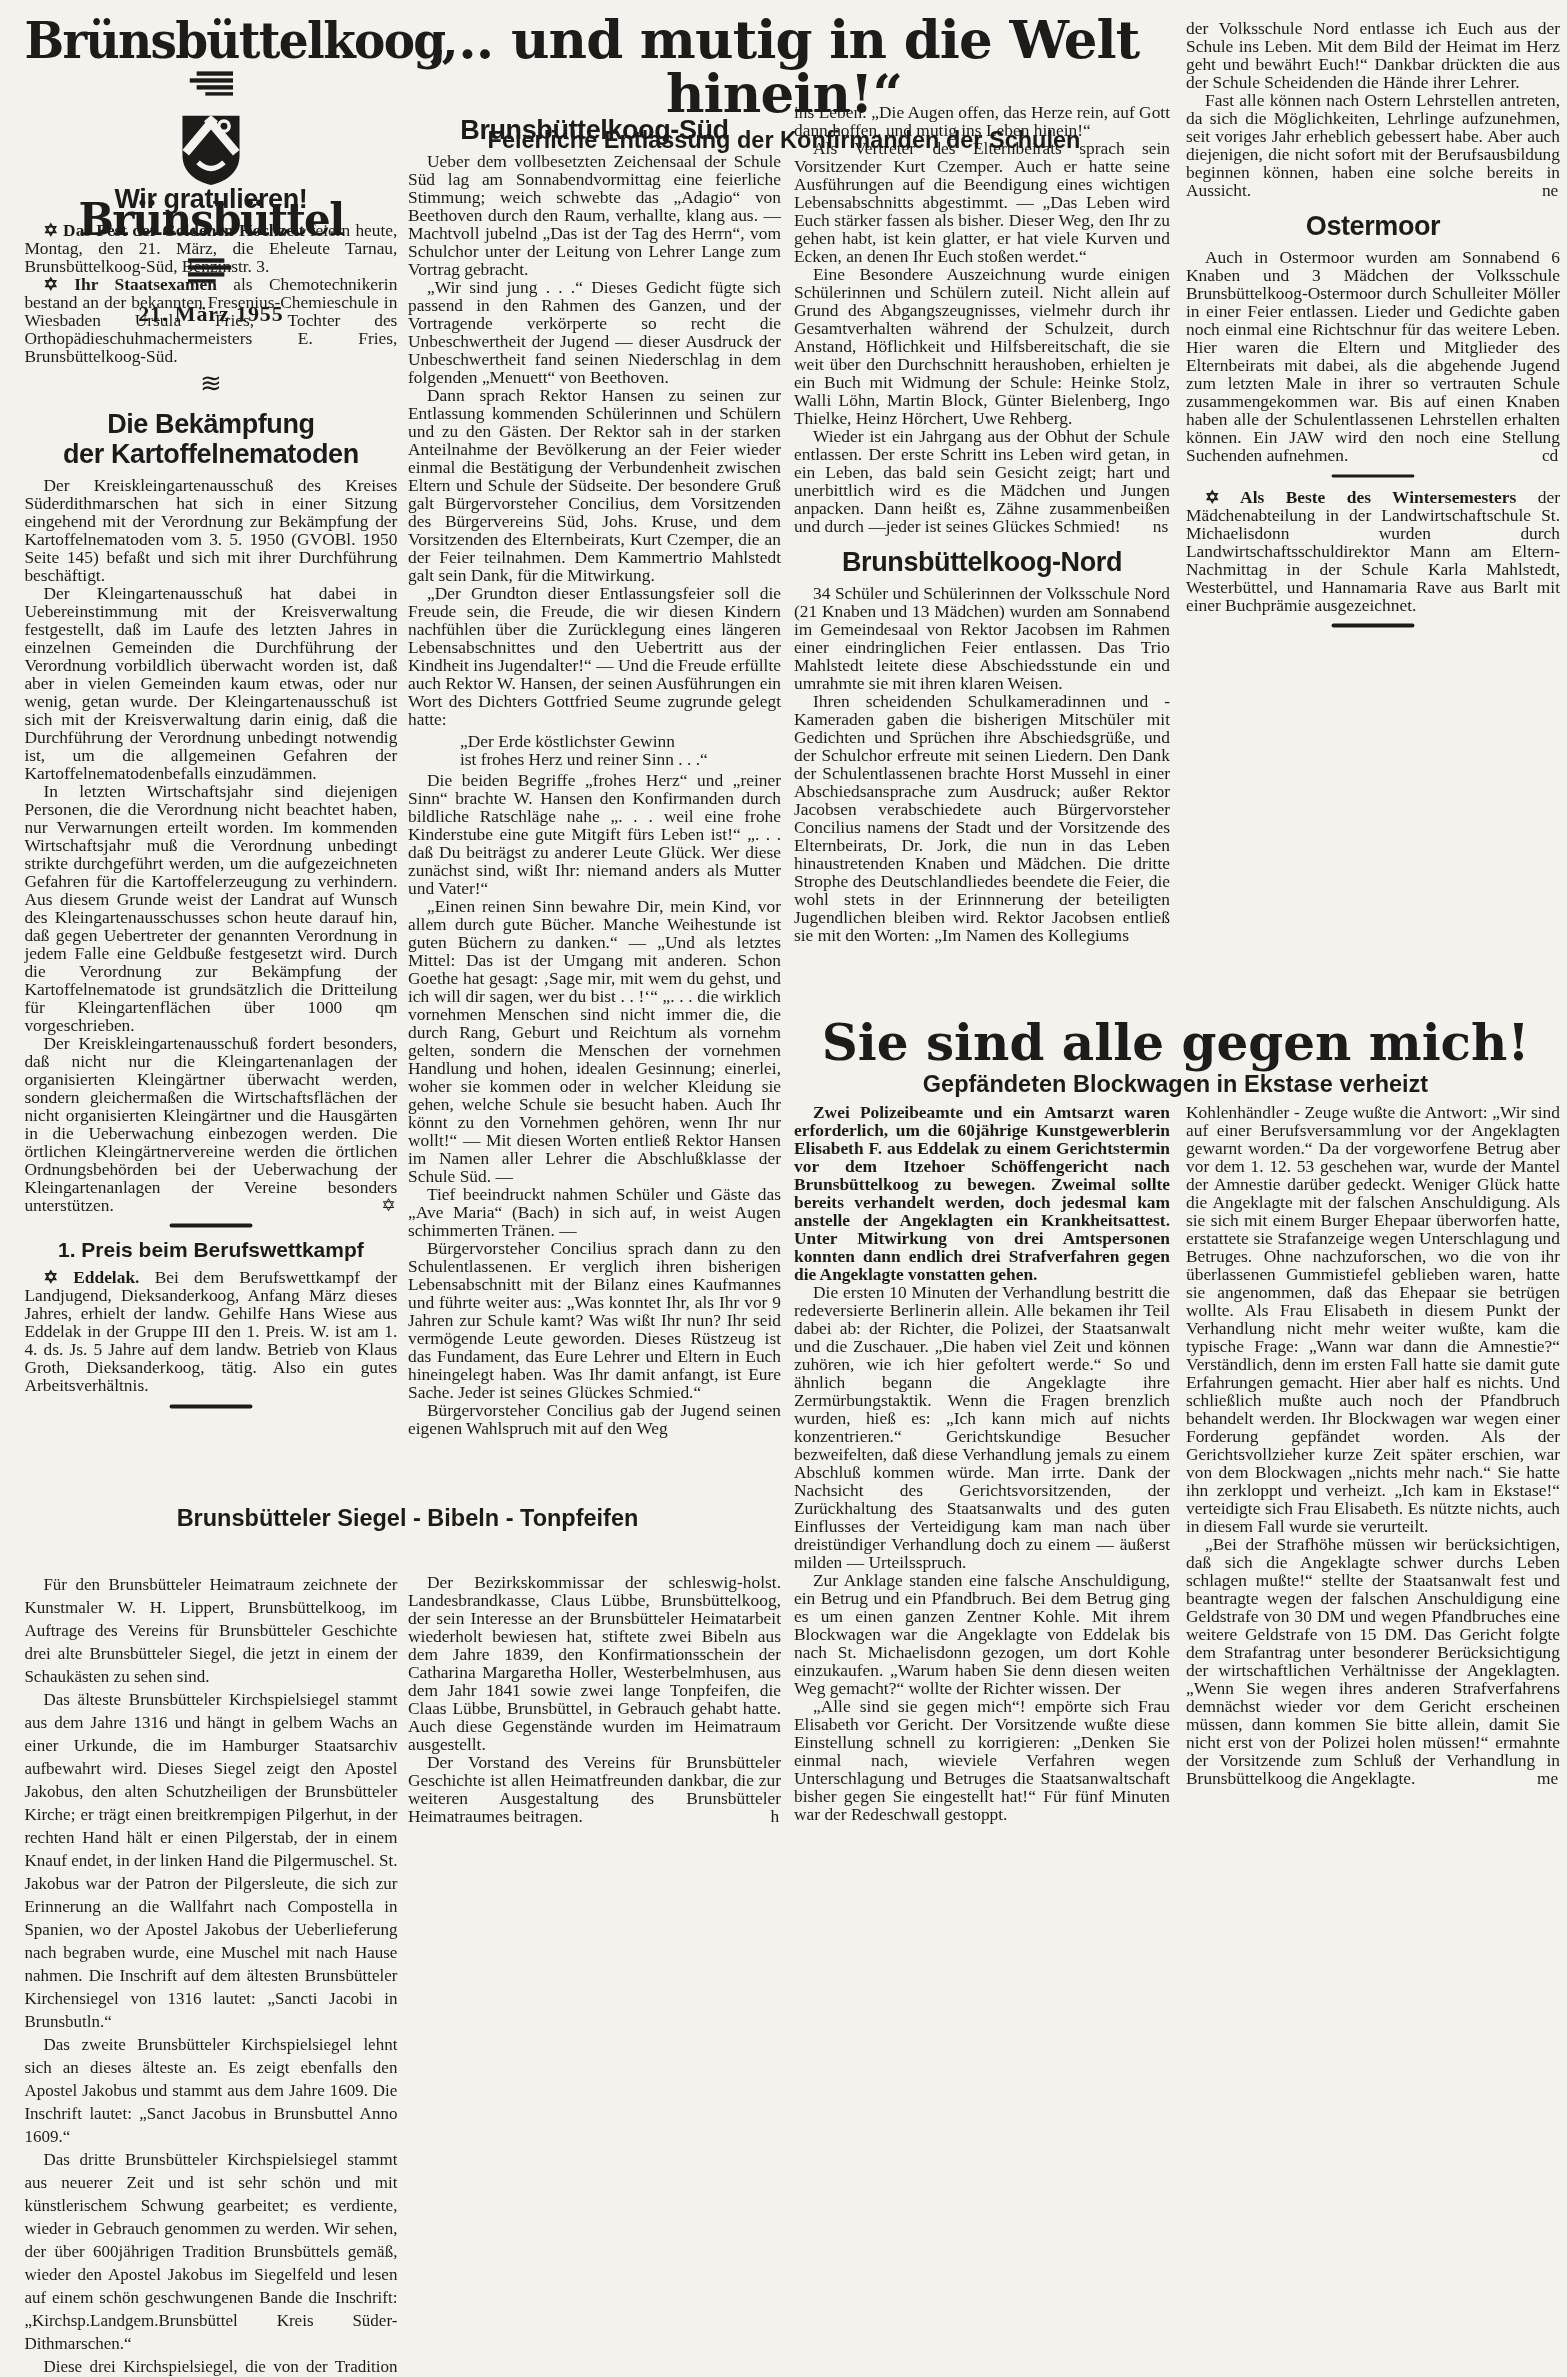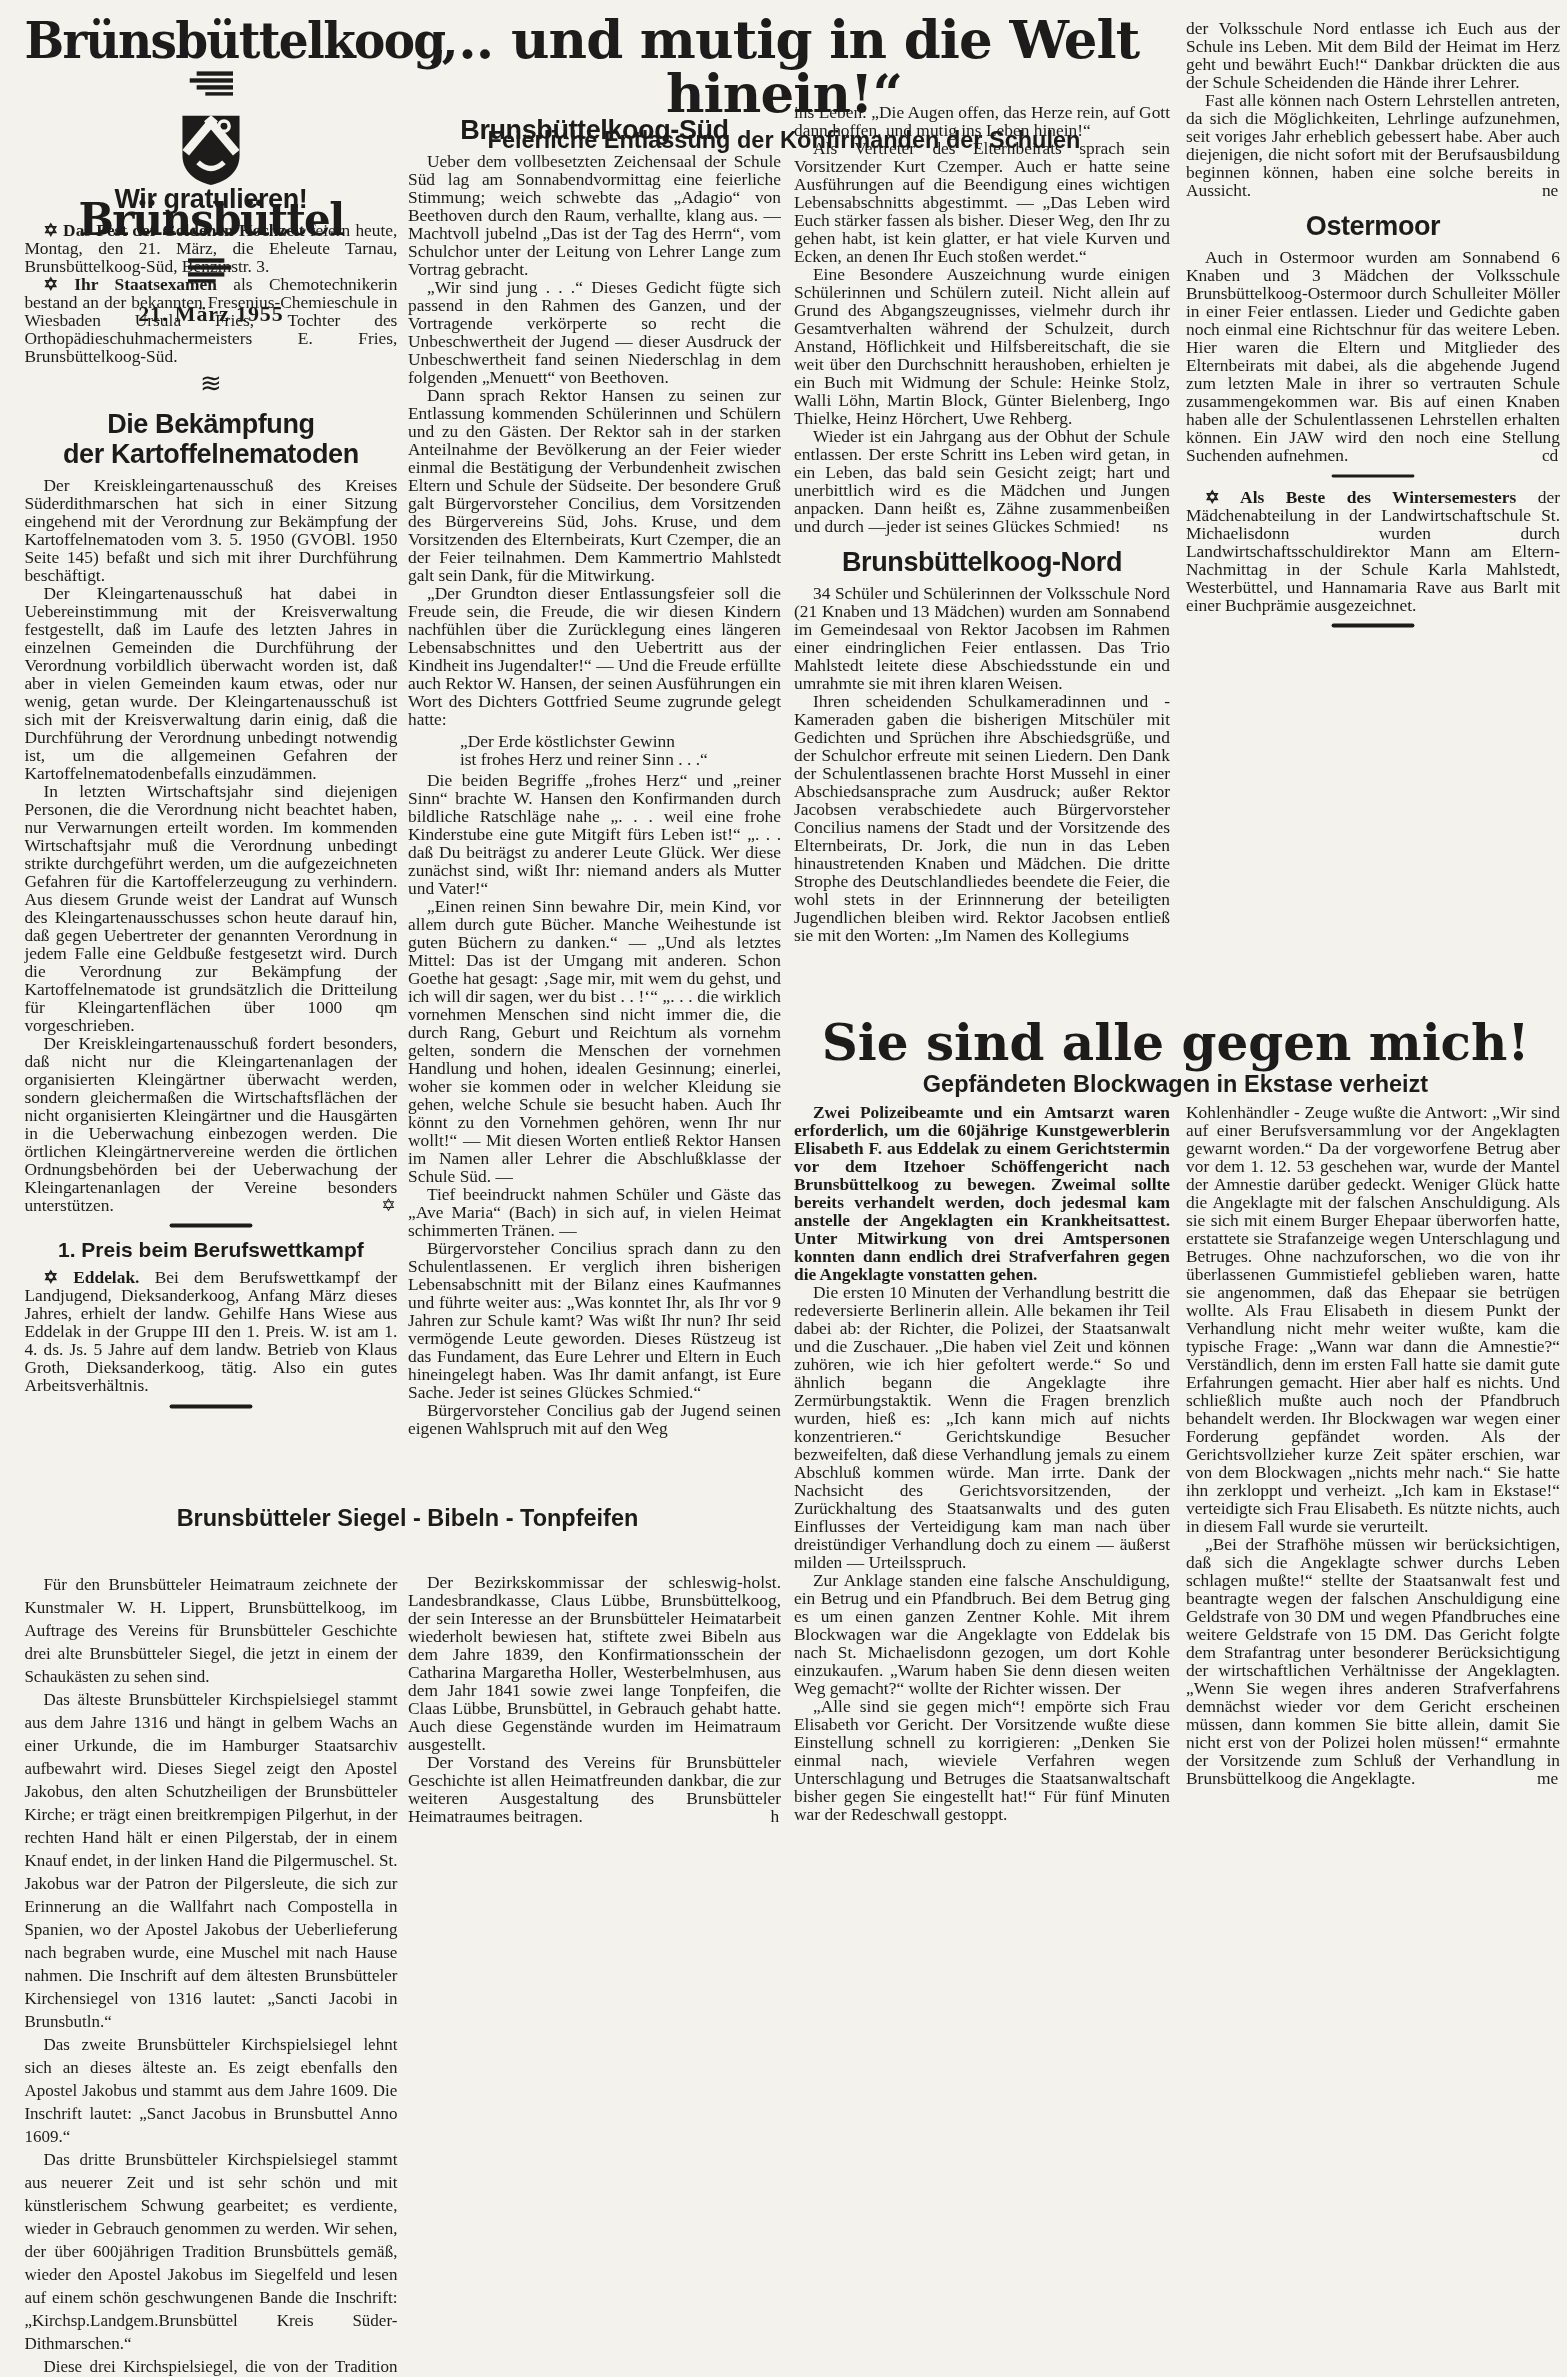--- a/index.html
+++ b/index.html
@@ -117,21 +117,21 @@
       <p class="para">Ueber dem vollbesetzten Zeichensaal der Schule Süd lag am Sonnabendvormittag eine feierliche Stimmung; weich schwebte das „Adagio“ von Beethoven durch den Raum, verhallte, klang aus. — Machtvoll jubelnd „Das ist der Tag des Herrn“, vom Schulchor unter der Leitung von Lehrer Lange zum Vortrag gebracht.</p>
       <p class="para">„Wir sind jung . . .“ Dieses Gedicht fügte sich passend in den Rahmen des Ganzen, und der Vortragende verkörperte so recht die Unbeschwertheit der Jugend — dieser Ausdruck der Unbeschwertheit fand seinen Niederschlag in dem folgenden „Menuett“ von Beethoven.</p>
       <p class="para">Dann sprach Rektor Hansen zu seinen zur Entlassung kommenden Schülerinnen und Schülern und zu den Gästen. Der Rektor sah in der starken Anteilnahme der Bevölkerung an der Feier wieder einmal die Bestätigung der Verbundenheit zwischen Eltern und Schule der Südseite. Der besondere Gruß galt Bürgervorsteher Concilius, dem Vorsitzenden des Bürgervereins Süd, Johs. Kruse, und dem Vorsitzenden des Elternbeirats, Kurt Czemper, die an der Feier teilnahmen. Dem Kammertrio Mahlstedt galt sein Dank, für die Mitwirkung.</p>
       <p class="para">„Der Grundton dieser Entlassungsfeier soll die Freude sein, die Freude, die wir diesen Kindern nachfühlen über die Zurücklegung eines längeren Lebensabschnittes und den Uebertritt aus der Kindheit ins Jugendalter!“ — Und die Freude erfüllte auch Rektor W. Hansen, der seinen Ausführungen ein Wort des Dichters Gottfried Seume zugrunde gelegt hatte:</p>
       <div class="verse">
         <div>„Der Erde köstlichster Gewinn</div>
         <div>ist frohes Herz und reiner Sinn . . .“</div>
       </div>
       <p class="para">Die beiden Begriffe „frohes Herz“ und „reiner Sinn“ brachte W. Hansen den Konfirmanden durch bildliche Ratschläge nahe „. . . weil eine frohe Kinderstube eine gute Mitgift fürs Leben ist!“ „. . . daß Du beiträgst zu anderer Leute Glück. Wer diese zunächst sind, wißt Ihr: niemand anders als Mutter und Vater!“</p>
       <p class="para">„Einen reinen Sinn bewahre Dir, mein Kind, vor allem durch gute Bücher. Manche Weihestunde ist guten Büchern zu danken.“ — „Und als letztes Mittel: Das ist der Umgang mit anderen. Schon Goethe hat gesagt: ‚Sage mir, mit wem du gehst, und ich will dir sagen, wer du bist . . !‘“ „. . . die wirklich vornehmen Menschen sind nicht immer die, die durch Rang, Geburt und Reichtum als vornehm gelten, sondern die Menschen der vornehmen Handlung und hohen, idealen Gesinnung; einerlei, woher sie kommen oder in welcher Kleidung sie gehen, welche Schule sie besucht haben. Auch Ihr könnt zu den Vornehmen gehören, wenn Ihr nur wollt!“ — Mit diesen Worten entließ Rektor Hansen im Namen aller Lehrer die Abschlußklasse der Schule Süd. —</p>
-      <p class="para">Tief beeindruckt nahmen Schüler und Gäste das „Ave Maria“ (Bach) in sich auf, in vielen Heimat schimmerten Tränen. —</p>
+      <p class="para">Tief beeindruckt nahmen Schüler und Gäste das „Ave Maria“ (Bach) in sich auf, in weist Augen schimmerten Tränen. —</p>
       <p class="para">Bürgervorsteher Concilius sprach dann zu den Schulentlassenen. Er verglich ihren bisherigen Lebensabschnitt mit der Bilanz eines Kaufmannes und führte weiter aus: „Was konntet Ihr, als Ihr vor 9 Jahren zur Schule kamt? Was wißt Ihr nun? Ihr seid vermögende Leute geworden. Dieses Rüstzeug ist das Fundament, das Eure Lehrer und Eltern in Euch hineingelegt haben. Was Ihr damit anfangt, ist Eure Sache. Jeder ist seines Glückes Schmied.“</p>
       <p class="para">Bürgervorsteher Concilius gab der Jugend seinen eigenen Wahlspruch mit auf den Weg</p>
     </section>
   <section id="col3" class="col">
       <p class="para" style="text-indent: 0px;">ins Leben: „Die Augen offen, das Herze rein, auf Gott dann hoffen, und mutig ins Leben hinein!“</p>
       <p class="para">Als Vertreter des Elternbeirats sprach sein Vorsitzender Kurt Czemper. Auch er hatte seine Ausführungen auf die Beendigung eines wichtigen Lebensabschnitts abgestimmt. — „Das Leben wird Euch stärker fassen als bisher. Dieser Weg, den Ihr zu gehen habt, ist kein glatter, er hat viele Kurven und Ecken, an denen Ihr Euch stoßen werdet.“</p>
       <p class="para">Eine Besondere Auszeichnung wurde einigen Schülerinnen und Schülern zuteil. Nicht allein auf Grund des Abgangszeugnisses, vielmehr durch ihr Gesamtverhalten während der Schulzeit, durch Anstand, Höflichkeit und Hilfsbereitschaft, die sie weit über den Durchschnitt heraushoben, erhielten je ein Buch mit Widmung der Schule: Heinke Stolz, Walli Löhn, Martin Block, Günter Bielenberg, Ingo Thielke, Heinz Hörchert, Uwe Rehberg.</p>
       <p class="para">Wieder ist ein Jahrgang aus der Obhut der Schule entlassen. Der erste Schritt ins Leben wird getan, in ein Leben, das bald sein Gesicht zeigt; hart und unerbittlich wird es die Mädchen und Jungen anpacken. Dann heißt es, Zähne zusammenbeißen und durch —jeder ist seines Glückes Schmied!<span class="sig">ns</span></p>
       <div class="h2">Brunsbüttelkoog-Nord</div>
       <p class="para">34 Schüler und Schülerinnen der Volksschule Nord (21 Knaben und 13 Mädchen) wurden am Sonnabend im Gemeindesaal von Rektor Jacobsen im Rahmen einer eindringlichen Feier entlassen. Das Trio Mahlstedt leitete diese Abschiedsstunde ein und umrahmte sie mit ihren klaren Weisen.</p>

